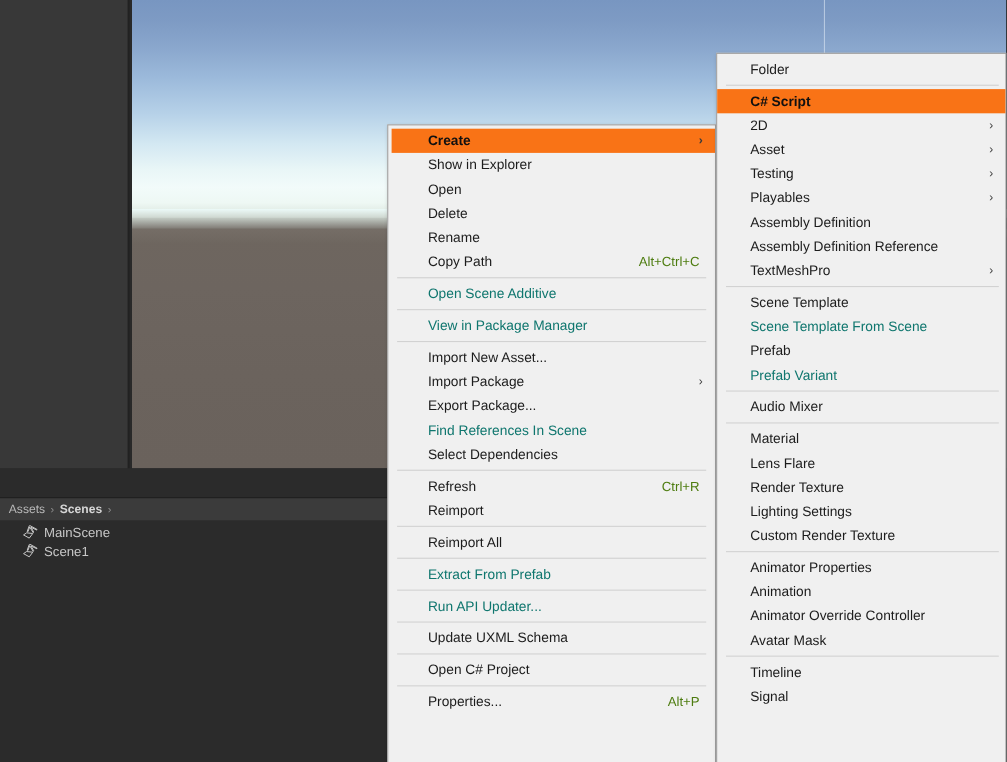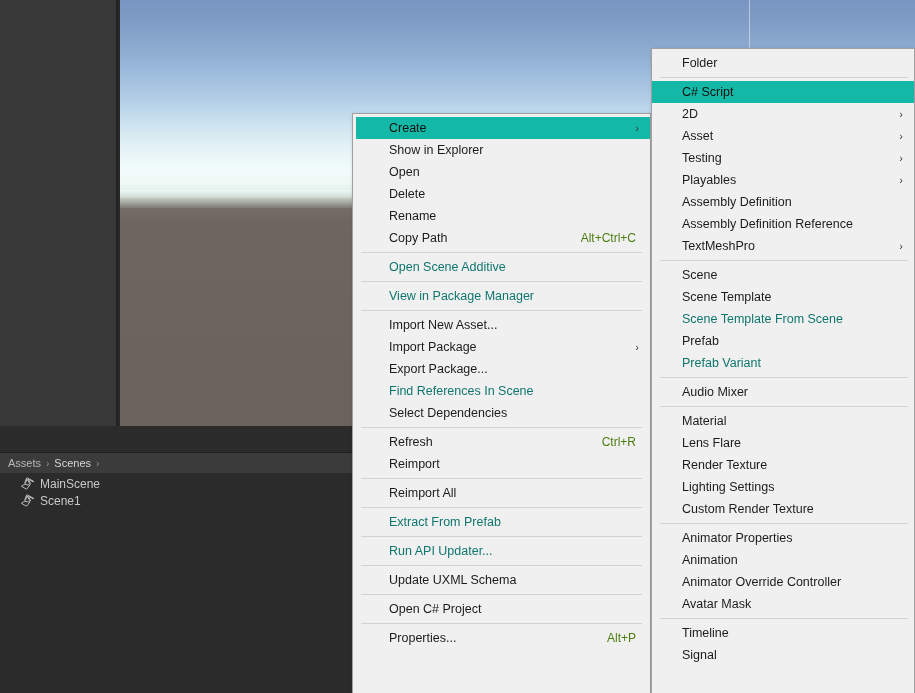--- a/index.html
+++ b/index.html
@@ -132,21 +132,21 @@
     width: 915px; height: 20px;
     background: #3b3b3b;
     display: flex;
     align-items: center;
     padding-left: 8px;
     box-sizing: border-box;
     font-size: 11px;
     color: #b6b6b6;
   }
   .crumb { color: #b8b8b8; }
-  .crumb.current { color: #d6d6d6; font-weight: normal; }
+  .crumb.current { color: #d6d6d6; font-weight: bold; }
   .crumb-sep {
     color: #8e8e8e;
     margin: 0 5px;
     font-size: 10px;
   }
   .asset-list {
     position: absolute;
     left: 0; top: 47px;
     width: 915px;
     padding-top: 2px;
@@ -199,22 +199,23 @@
   .menu-item .label { flex: 1 1 auto; }
   .menu-item .shortcut {
     flex: 0 0 auto;
     color: #4d7c0f;
     font-size: 12px;
     padding-left: 16px;
   }
   .menu-item.disabled,
   .menu-item.disabled .shortcut { color: #0f766e; }
   .menu-item.highlighted {
-    background: #14b8a6;
+    background: #f97316;
     color: #101010;
+    font-weight: bold;
   }
   #context-menu-assets .menu-item.highlighted {
     margin-left: 3px;
     padding-left: 33px;
     border-left: 0;
   }
   .menu-item .submenu-arrow {
     position: absolute;
     right: 11px;
     top: 0;
@@ -396,23 +397,20 @@
       </div>
       <div class="menu-item">
         <span class="label">Assembly Definition Reference</span>
       </div>
       <div class="menu-item">
         <span class="label">TextMeshPro</span>
         <span class="submenu-arrow">›</span>
       </div>
       <div class="menu-sep"></div>
       <div class="menu-item">
-        <span class="label">Scene</span>
-      </div>
-      <div class="menu-item">
         <span class="label">Scene Template</span>
       </div>
       <div class="menu-item disabled">
         <span class="label">Scene Template From Scene</span>
       </div>
       <div class="menu-item">
         <span class="label">Prefab</span>
       </div>
       <div class="menu-item disabled">
         <span class="label">Prefab Variant</span>

